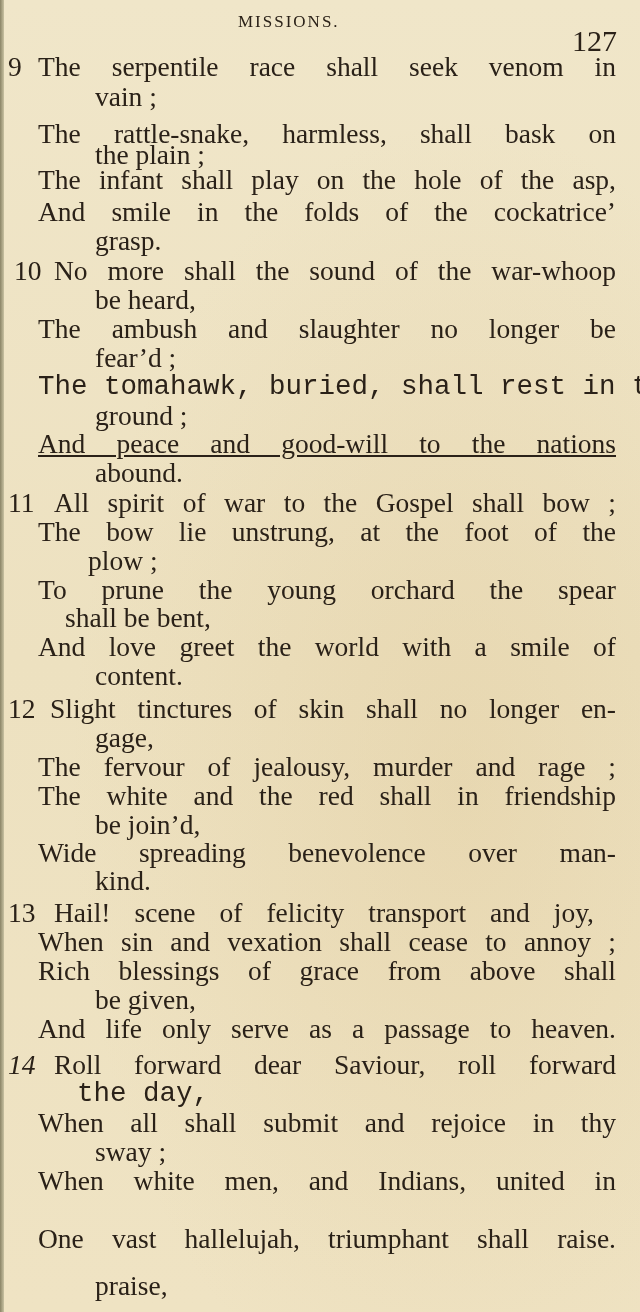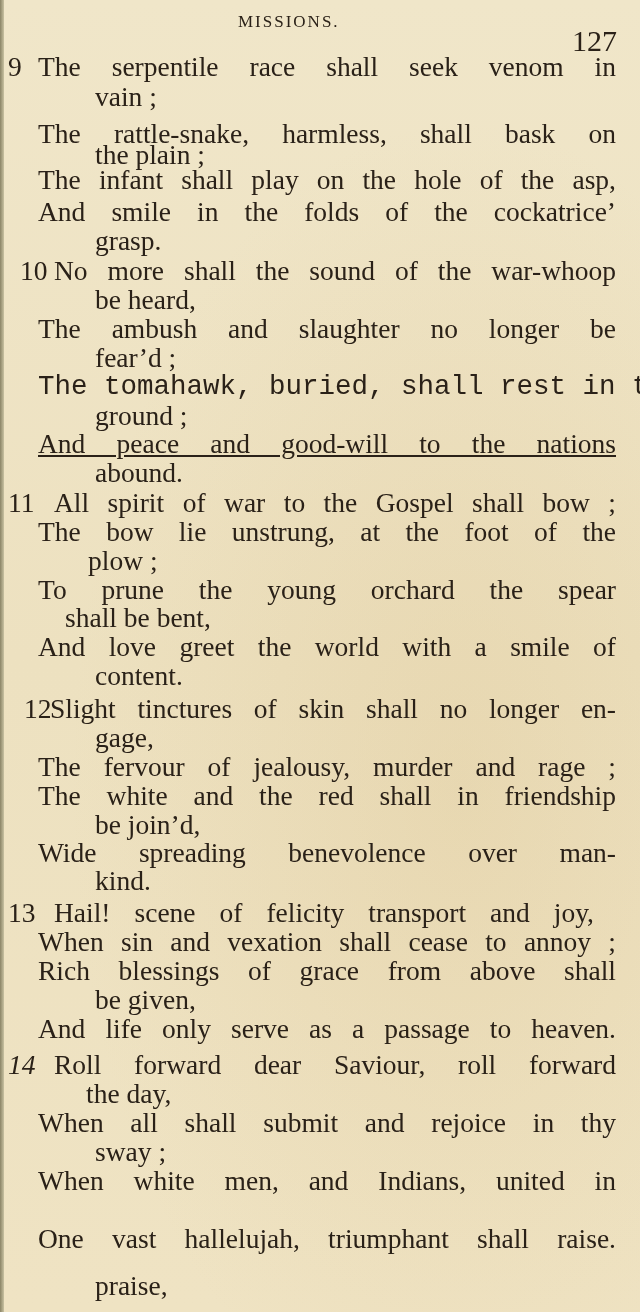--- a/index.html
+++ b/index.html
@@ -61,57 +61,57 @@
 
     <span class="line num" style="left:8px; top:52px;">9</span>
     <span class="line just" style="left:38px; top:52px; width:578px;">The serpentile race shall seek venom in</span>
     <span class="line" style="left:95px; top:82px;">vain ;</span>
     <span class="line just" style="left:38px; top:111px; width:578px;margin-top:8px;">The rattle-snake, harmless, shall bask on</span>
     <span class="line" style="left:95px; top:140px;">the plain ;</span>
     <span class="line just" style="left:38px; top:165px; width:578px;">The infant shall play on the hole of the asp,</span>
     <span class="line just" style="left:38px; top:197px; width:578px;">And smile in the folds of the cockatrice’</span>
     <span class="line" style="left:95px; top:226px;">grasp.</span>
 
-    <span class="line num" style="left:20px; top:256px;">10</span>
+    <span class="line num" style="left:14px; top:256px;">10</span>
     <span class="line just" style="left:54px; top:256px; width:562px;">No more shall the sound of the war-whoop</span>
     <span class="line" style="left:95px; top:285px;">be heard,</span>
     <span class="line just" style="left:38px; top:314px; width:578px;">The ambush and slaughter no longer be</span>
     <span class="line" style="left:95px; top:343px;">fear’d ;</span>
     <span class="line just" style="left:38px; top:372px; width:578px;font-family:Liberation Mono, monospace;">The tomahawk, buried, shall rest in the</span>
     <span class="line" style="left:95px; top:401px;">ground ;</span>
     <span class="line just" style="left:38px; top:429px; width:578px;text-decoration:underline;">And peace and good-will to the nations</span>
     <span class="line" style="left:95px; top:458px;">abound.</span>
 
     <span class="line num" style="left:8px; top:488px;">11</span>
     <span class="line just" style="left:54px; top:488px; width:562px;">All spirit of war to the Gospel shall bow ;</span>
     <span class="line just" style="left:38px; top:517px; width:578px;">The bow lie unstrung, at the foot of the</span>
     <span class="line" style="left:88px; top:546px;">plow ;</span>
     <span class="line just" style="left:38px; top:575px; width:578px;">To prune the young orchard the spear</span>
     <span class="line" style="left:65px; top:603px;">shall be bent,</span>
     <span class="line just" style="left:38px; top:632px; width:578px;">And love greet the world with a smile of</span>
     <span class="line" style="left:95px; top:661px;">content.</span>
 
-    <span class="line num" style="left:8px; top:694px;margin-left:16px;">12</span>
+    <span class="line num" style="left:8px; top:694px;">12</span>
     <span class="line just" style="left:50px; top:694px; width:566px;">Slight tinctures of skin shall no longer en-</span>
     <span class="line" style="left:95px; top:723px;">gage,</span>
     <span class="line just" style="left:38px; top:752px; width:578px;">The fervour of jealousy, murder and rage ;</span>
     <span class="line just" style="left:38px; top:781px; width:578px;">The white and the red shall in friendship</span>
     <span class="line" style="left:95px; top:810px;">be join’d,</span>
     <span class="line just" style="left:38px; top:838px; width:578px;">Wide spreading benevolence over man-</span>
     <span class="line" style="left:95px; top:866px;">kind.</span>
 
     <span class="line num" style="left:8px; top:898px;">13</span>
     <span class="line just" style="left:54px; top:898px; width:540px;">Hail! scene of felicity transport and joy,</span>
     <span class="line just" style="left:38px; top:927px; width:578px;">When sin and vexation shall cease to annoy ;</span>
     <span class="line just" style="left:38px; top:956px; width:578px;">Rich blessings of grace from above shall</span>
     <span class="line" style="left:95px; top:985px;">be given,</span>
     <span class="line just" style="left:38px; top:1014px; width:578px;">And life only serve as a passage to heaven.</span>
 
     <span class="line num" style="left:8px; top:1050px;font-style:italic;">14</span>
     <span class="line just" style="left:54px; top:1050px; width:562px;">Roll forward dear Saviour, roll forward</span>
-    <span class="line" style="left:86px; top:1079px;">the day,</span>
+    <span class="line" style="left:77px; top:1079px;font-family:Liberation Mono, monospace;">the day,</span>
     <span class="line just" style="left:38px; top:1108px; width:578px;">When all shall submit and rejoice in thy</span>
     <span class="line" style="left:95px; top:1137px;">sway ;</span>
     <span class="line just" style="left:38px; top:1166px; width:578px;">When white men, and Indians, united in</span>
     <span class="line" style="left:95px; top:1251px;margin-top:20px;">praise,</span>
     <span class="line just" style="left:38px; top:1224px; width:578px;">One vast hallelujah, triumphant shall raise.</span>
   </div>
 </div>
 
 </body></html>

